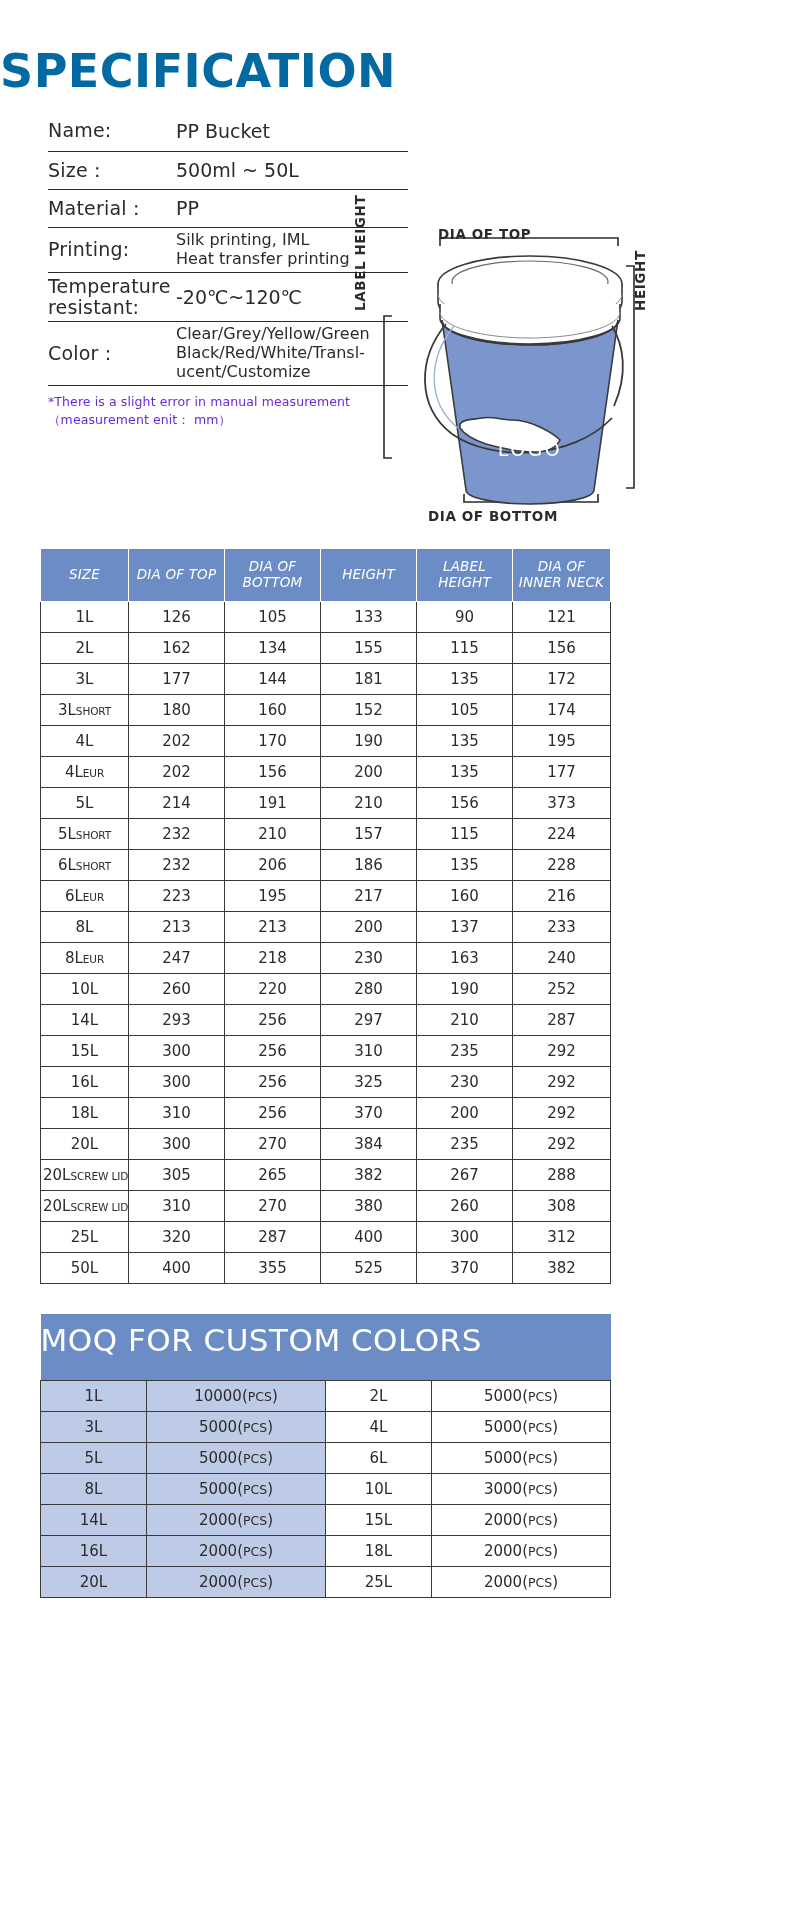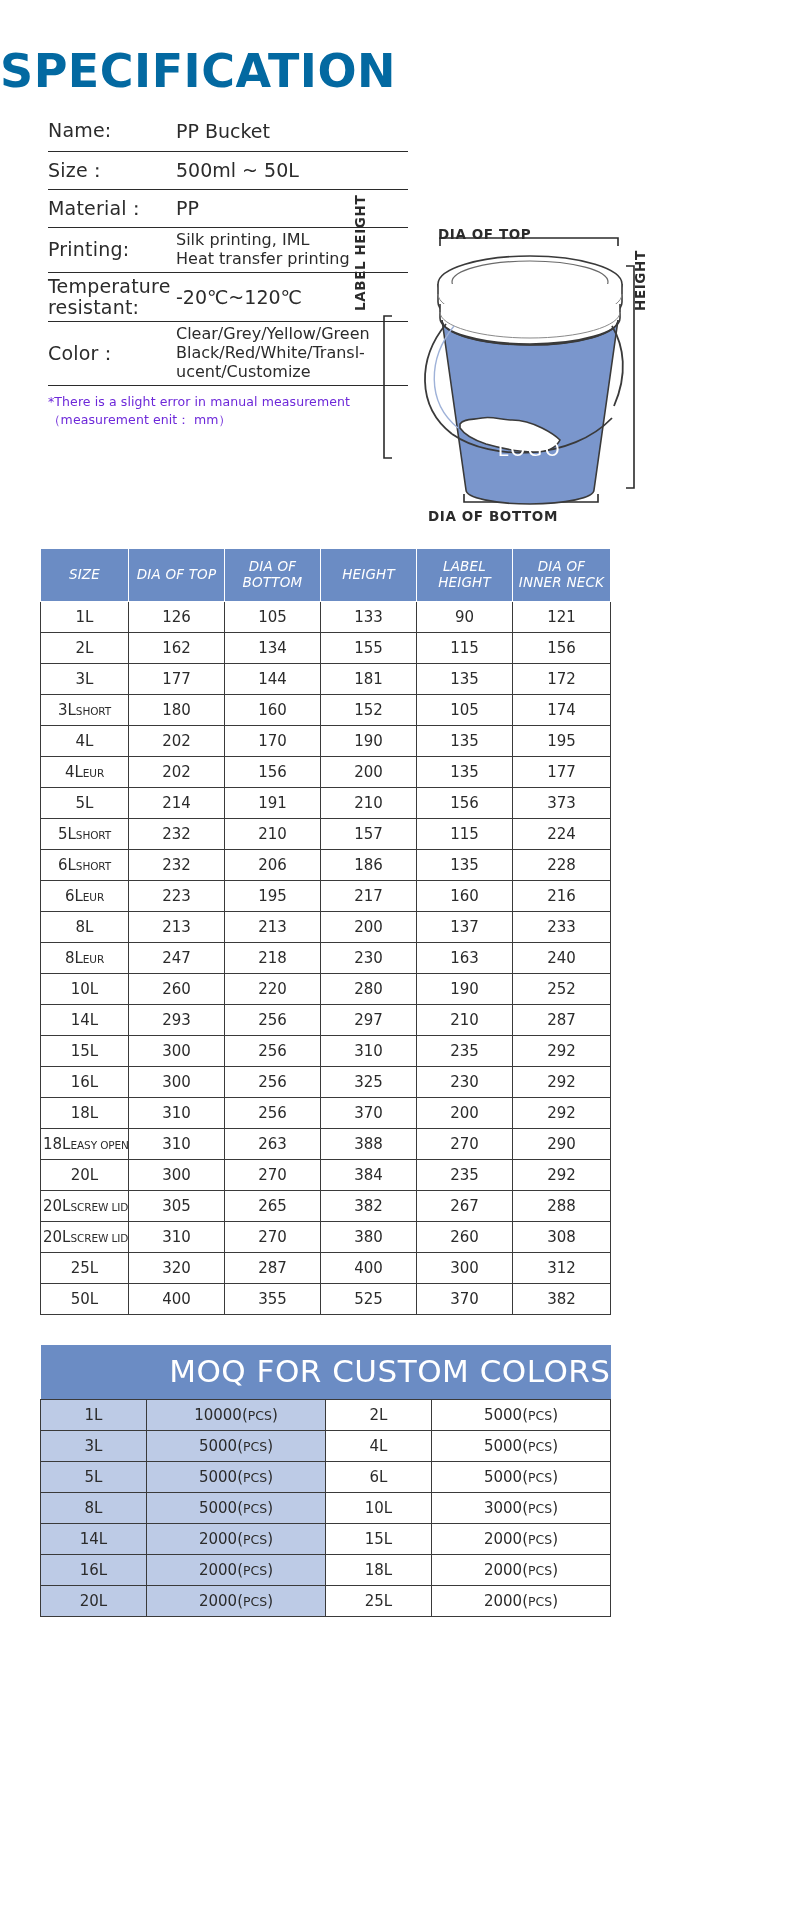--- a/index.html
+++ b/index.html
@@ -148,22 +148,22 @@
   }
   table.moq col.m0 { width: 106px; }
   table.moq col.m1 { width: 179px; }
   table.moq col.m2 { width: 106px; }
   table.moq col.m3 { width: 179px; }
   .moq-title {
     background: #6b8cc4;
     color: #ffffff;
     font-size: 31px;
     font-weight: normal;
-    text-align: right;
-    padding: 8px 0 10px 0;
+    text-align: left;
+    padding: 8px 0 22px 0;
     letter-spacing: .5px;
     border: none;
   }
   table.moq td {
     border: 1px solid #3a3a3a;
     text-align: center;
     font-size: 15px;
     padding: 6px 2px;
     height: 30px;
     color: #2b2b2b;
@@ -407,28 +407,20 @@
           </tr>
           <tr>
             <td>18L</td>
             <td>310</td>
             <td>256</td>
             <td>370</td>
             <td>200</td>
             <td>292</td>
           </tr>
           <tr>
-            <td><span>18L</span><span class="sfx">EASY OPEN</span></td>
-            <td>310</td>
-            <td>263</td>
-            <td>388</td>
-            <td>270</td>
-            <td>290</td>
-          </tr>
-          <tr>
             <td>20L</td>
             <td>300</td>
             <td>270</td>
             <td>384</td>
             <td>235</td>
             <td>292</td>
           </tr>
           <tr>
             <td><span>20L</span><span class="sfx">SCREW LIDA</span></td>
             <td>305</td>

